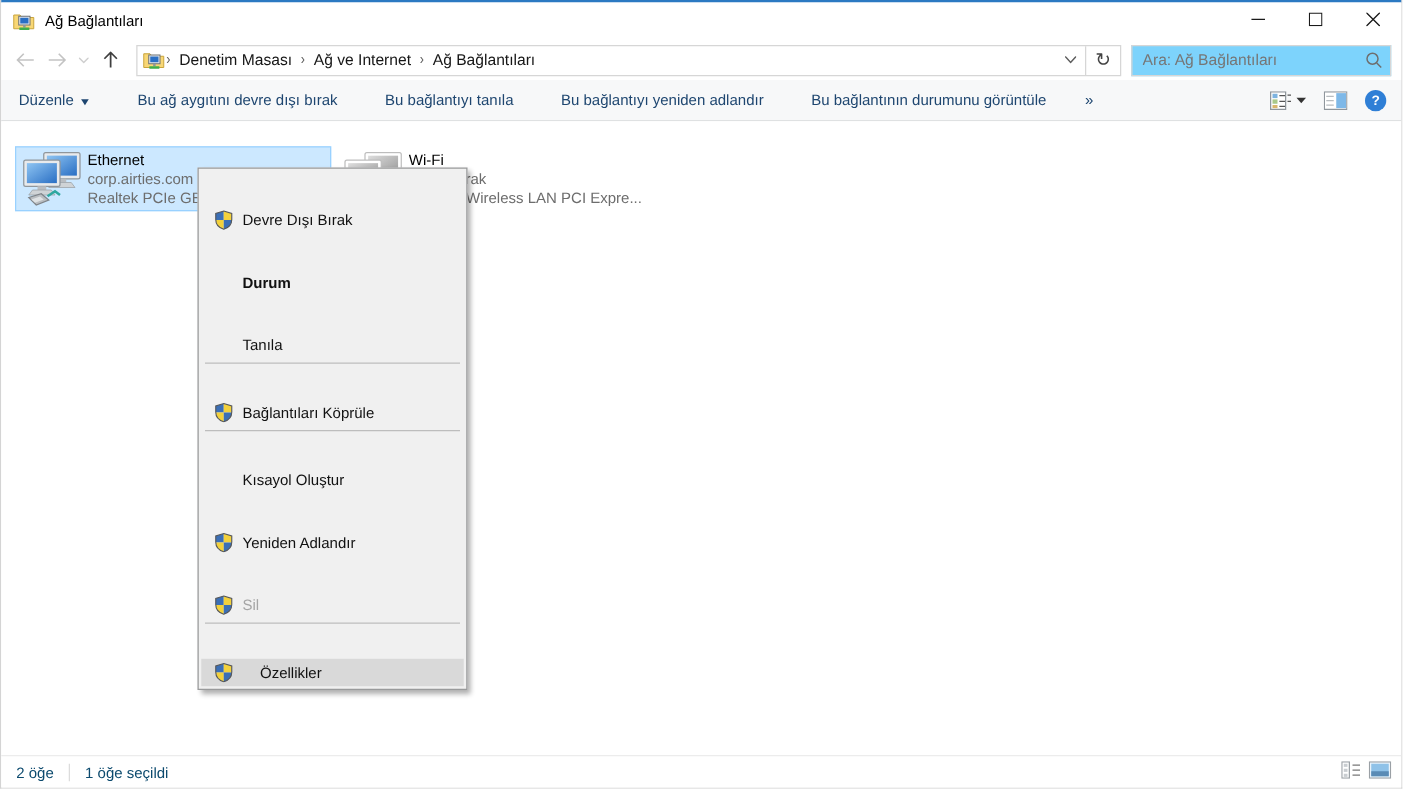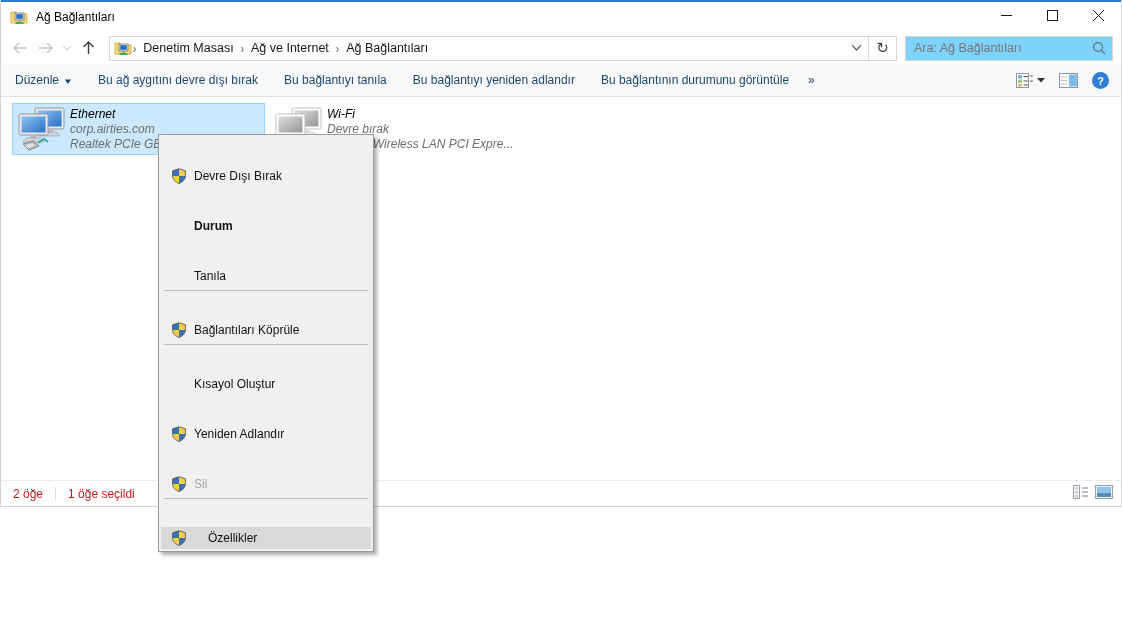--- a/index.html
+++ b/index.html
@@ -1,18 +1,18 @@
 <!DOCTYPE html>
 <html><head>
 <meta charset="utf-8">
 <style>
   * { margin:0; padding:0; box-sizing:border-box; }
   html,body { width:1122px; height:631px; }
   body { font-family:"Liberation Sans","DejaVu Sans",sans-serif; font-size:12px; color:#1a1a1a; background:#fff; overflow:hidden; }
-  .window { position:relative; width:1122px; height:507px; background:#fff; border:1px solid #d4d4d4; border-top:none; }
+  .window { position:relative; width:1122px; height:631px; background:#fff; border:1px solid #d4d4d4; border-top:none; }
   .accent-line { position:absolute; top:0; left:0; right:0; height:2px; background:#2b79c2; }
 
   
   .titlebar { position:absolute; top:2px; left:0; right:0; height:30px; display:flex; align-items:center; background:#fff; }
   .titlebar .app-icon { margin-left:9px; width:18px; height:16px; }
   .titlebar .title { margin-left:8px; font-size:12px; color:#000; }
   .win-controls { position:absolute; right:0; top:-2px; height:31px; display:flex; }
   .win-btn { width:46px; height:31px; display:flex; align-items:center; justify-content:center; font-size:14px; color:#1a1a1a; cursor:default; }
   .win-btn svg { display:block; }
 
@@ -29,32 +29,32 @@
   .crumb-sep { color:#5c5c5c; font-size:10px; padding:0 1px; transform:scaleY(1.2); }
   .addr-dropdown { width:24px; height:100%; display:flex; align-items:center; justify-content:center; color:#5c5c5c; }
   .addr-refresh { width:28px; height:100%; border-left:1px solid #d6d6d6; display:flex; align-items:center; justify-content:center; color:#444; font-size:15px; }
   .searchbox { margin-left:8px; width:208px; height:25px; border:1px solid #d6d6d6; background:#7dd3fc; display:flex; align-items:center; }
   .searchbox input { flex:1; border:none; outline:none; height:100%; padding:0 8px; font:12.5px "Liberation Sans",sans-serif; color:#333; background:transparent; }
   .searchbox input::placeholder { color:#767676; opacity:1; }
   .search-icon { width:26px; display:flex; align-items:center; justify-content:center; }
 
   
   .toolbar { position:absolute; top:64px; left:0; right:0; height:33px; background:#f7f8f9; border-bottom:1px solid #dfe1e2; display:flex; align-items:center; }
-  .tb-left { display:flex; align-items:center; padding-left:14px; gap:0; }
+  .tb-left { display:flex; align-items:center; padding-left:14px; gap:12px; }
   .tb-cmd { color:#1e4670; font-size:12px; white-space:nowrap; padding:0 13px; cursor:default; }
   .tb-cmd.first { padding-left:0; }
   .tb-caret { display:inline-block; margin-left:5px; font-size:8px; color:#1e4670; transform:scaleX(1.3); }
   .tb-overflow { color:#1e4670; font-size:12px; padding:0 6px; }
   .tb-right { position:absolute; right:12px; top:0; height:33px; display:flex; align-items:center; gap:14px; }
   .tb-icon { display:flex; align-items:center; gap:4px; }
   .help-circle { width:17px; height:17px; border-radius:50%; background:#2f7fd6; color:#fff; font-size:11px; font-weight:bold; display:flex; align-items:center; justify-content:center; }
 
   
   .content { position:absolute; top:97px; left:0; right:0; bottom:26px; background:#fff; }
-  .tile { position:absolute; top:6px; height:52px; width:253px; display:flex; align-items:flex-start; border:1px solid transparent;font-style:italic; }
+  .tile { position:absolute; top:20px; height:52px; width:253px; display:flex; align-items:flex-start; border:1px solid transparent; }
   .tile.selected { background:#cce8ff; border-color:#99d1ff; }
   .tile .tile-icon { width:52px; height:46px; margin:3px 2px 0 3px; flex:none; }
   .tile.disabled-item .tile-icon { filter:grayscale(1) brightness(1.12); opacity:.75; }
   .tile-text { padding-top:3px; overflow:hidden; white-space:nowrap; }
   .tile-name { font-size:12px; color:#000; line-height:15px; }
   .tile-sub { font-size:12px; color:#6d6d6d; line-height:15px; }
   .tile-eth { left:11px; }
   .tile-wifi { left:268px; }
 
   
@@ -62,21 +62,21 @@
   .ctx-row { height:22px; display:flex; align-items:center; padding-left:3px;margin-top:28px; }
   .ctx-row .ctx-ico { width:30px; display:flex; align-items:center; justify-content:center; flex:none; }
   .ctx-label { font-size:12px; color:#111; }
   .ctx-row.bold .ctx-label { font-weight:bold; }
   .ctx-row.disabled .ctx-label { color:#a5a5a5; }
   .ctx-row.highlight { background:#d9d9d9;gap:14px; }
   .ctx-sep { height:1px; background:#bdbdbd; margin:3px 3px; }
 
   
   .statusbar { position:absolute; left:0; right:0; bottom:0; height:26px; background:#fff; border-top:1px solid #ececec; display:flex; align-items:center; }
-  .sb-text { font-size:12px; color:#b91c1c; padding:0 12px; }
+  .sb-text { font-size:12px; color:#0c4a6e; padding:0 12px; }
   .sb-div { width:1px; height:14px; background:#dcdcdc; }
   .sb-right { position:absolute; right:8px; display:flex; align-items:center; gap:6px; }
 
   .icon-svg { display:block; }
 </style>
 </head>
 <body>
 
 <svg width="0" height="0" style="position:absolute">
   <defs>

